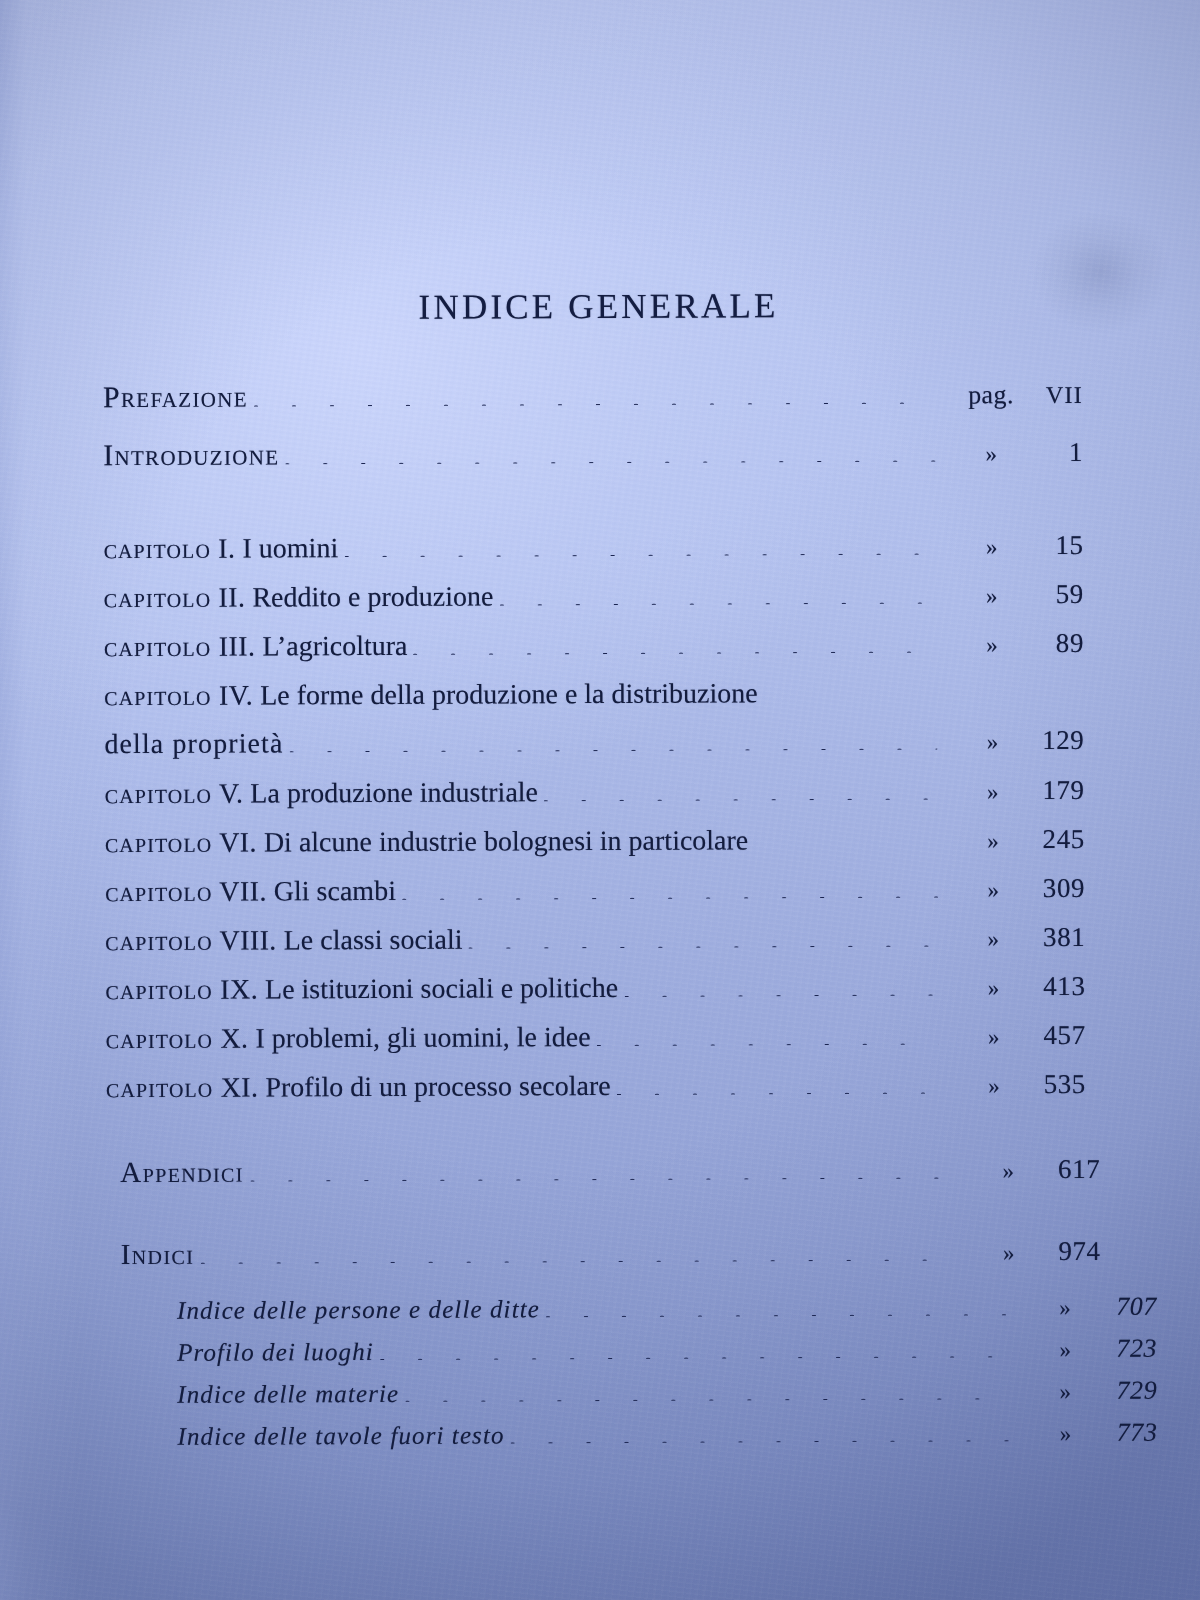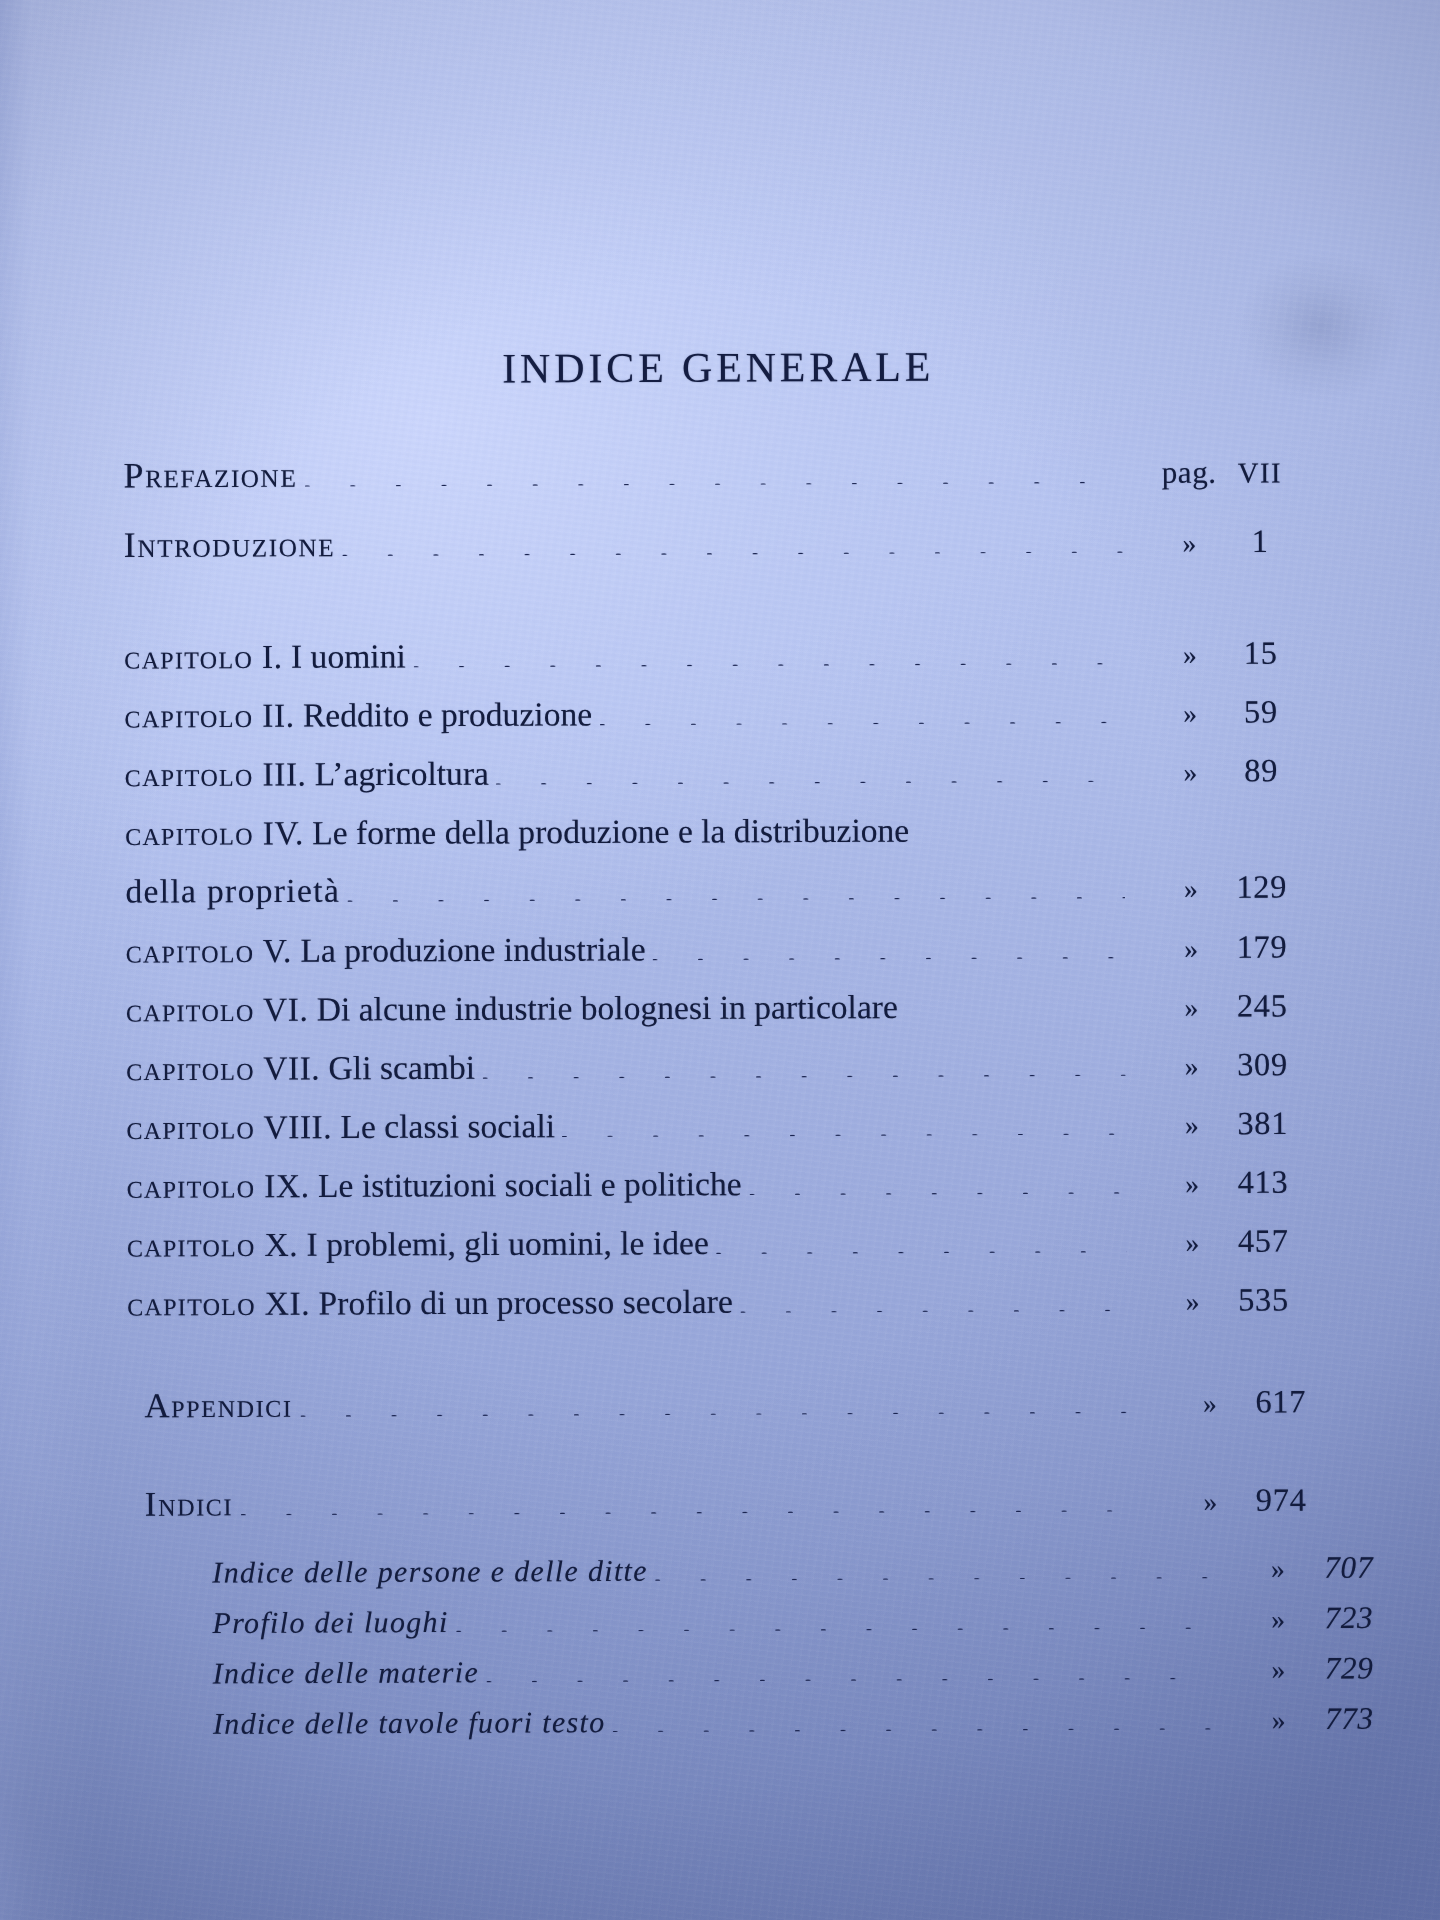--- a/index.html
+++ b/index.html
@@ -117,21 +117,21 @@
     text-align: center;
     white-space: pre;
     font-size: 23px;
     text-shadow: 0 0 0.9px rgba(20,29,66,0.45);
     margin-left: 23px;
   }
   .pagmark.word { font-size: 26px; letter-spacing: 0.4px; }
 
   .pagenum {
     flex: 0 0 66px;
-    text-align: center;
+    text-align: right;
     white-space: pre;
     font-size: 27px;
     letter-spacing: 0.6px;
     text-shadow: 0 0 0.9px rgba(20,29,66,0.5);
   }
   .pagenum.roman {
     font-variant: small-caps;
     font-size: 24px;
     letter-spacing: 1.2px;
   }

